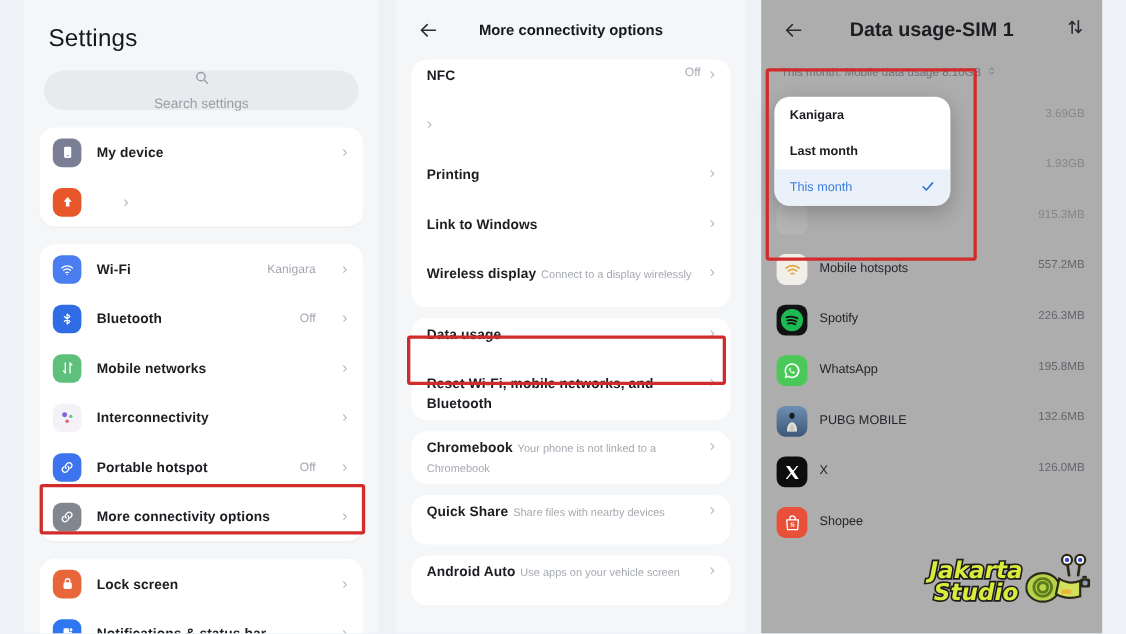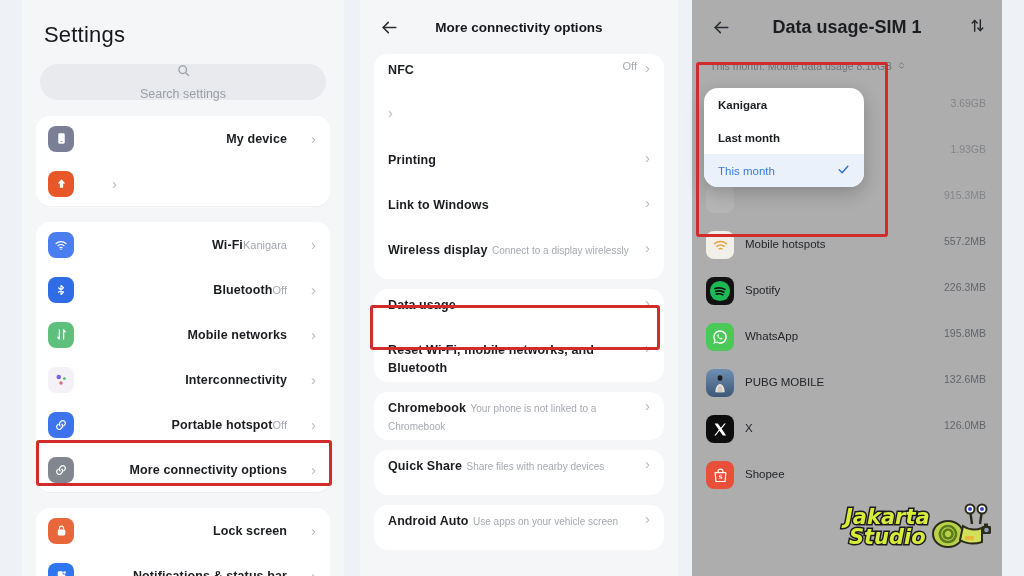--- a/index.html
+++ b/index.html
@@ -33,21 +33,21 @@
     margin: 16px 14px 0 14px; background: #fff; border-radius: 14px;
     box-shadow: 0 1px 1px rgba(0,0,0,.03);
   }
   .row {
     display: flex; align-items: center; height: 45px; padding: 0 14px 0 12px; position: relative;
   }
   .row .ic {
     width: 26px; height: 26px; border-radius: 8px; flex: 0 0 26px;
     display: flex; align-items: center; justify-content: center; margin-right: 14px;
   }
-  .row .lbl { font-size: 12.5px; font-weight: bold; color: #1b1d21; flex: 1; letter-spacing: .1px; text-align: right; }
+  .row .lbl { font-size: 12.5px; font-weight: bold; color: #1b1d21; flex: 1; letter-spacing: .1px; }
   .row .val { font-size: 11px; color: #a3a7ae; margin-right: 24px; }
   .chev { color: #b6bac1; font-size: 15px; font-weight: 300; line-height: 1; }
 
   
   .bg-mydev  { background: #7b7f96; }
   .bg-updt   { background: #e8572a; }
   .bg-wifi   { background: #4a7df0; }
   .bg-bt     { background: #2f6ce5; }
   .bg-mob    { background: #5ec07b; }
   .bg-inter  { background: #f4f2f6; }

